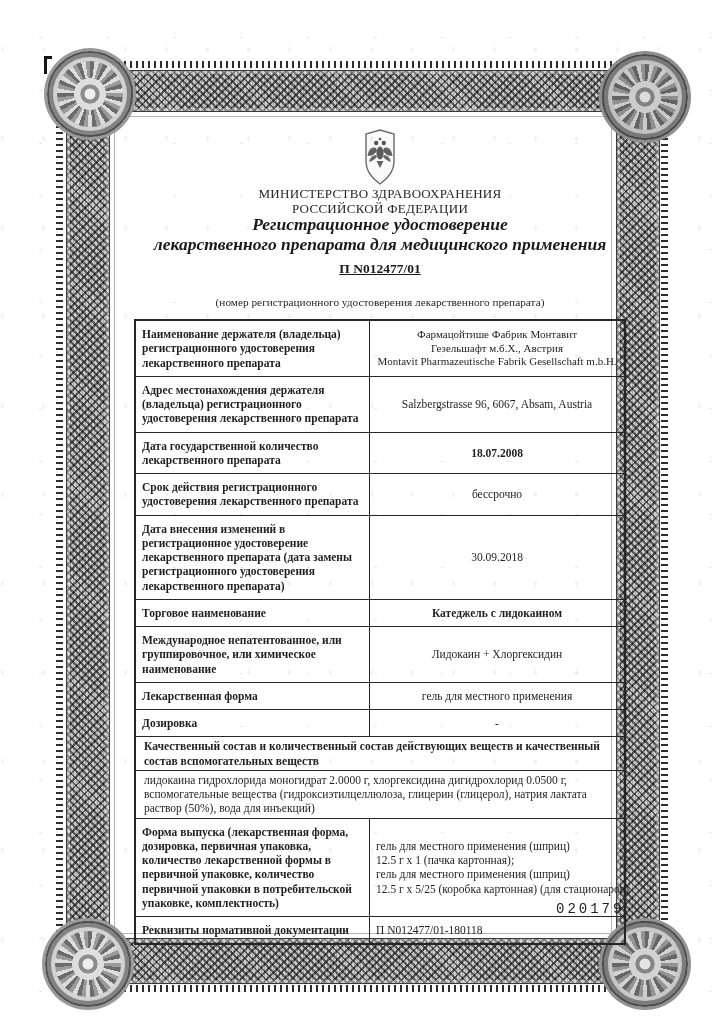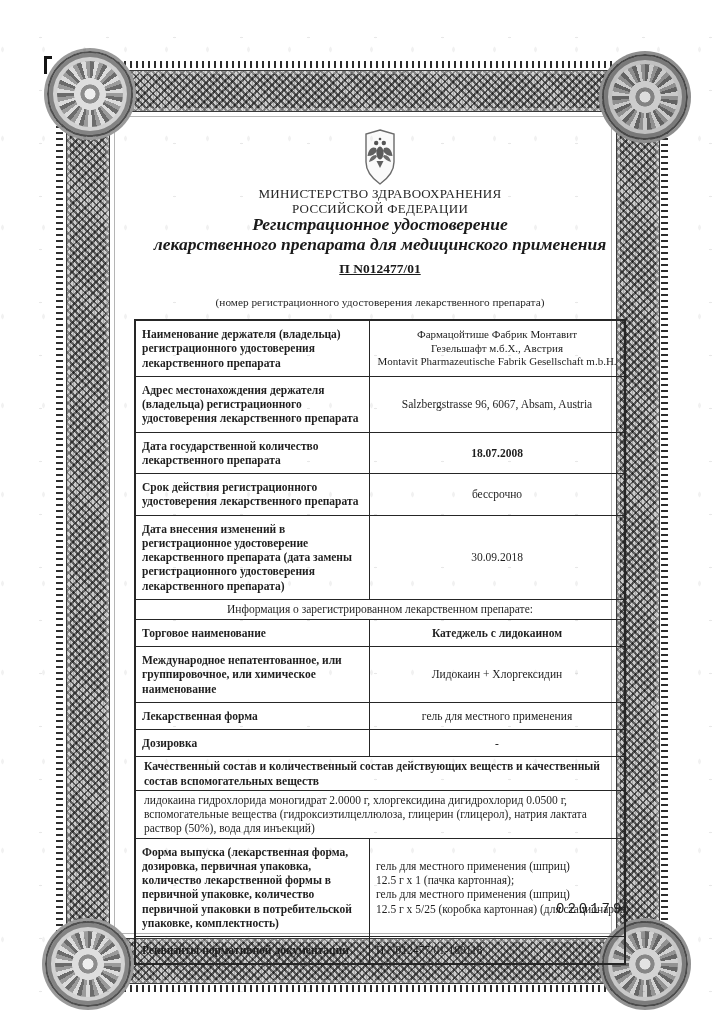--- a/index.html
+++ b/index.html
@@ -194,23 +194,20 @@
       <div class="tr" style="min-height:31px">
         <div class="td label">Срок действия регистрационного удостоверения лекарственного препарата</div>
         <div class="td value">бессрочно</div>
       </div>
 
       <div class="tr" style="min-height:60px">
         <div class="td label">Дата внесения изменений в регистрационное удостоверение лекарственного препарата (дата замены регистрационного удостоверения лекарственного препарата)</div>
         <div class="td value">30.09.2018</div>
       </div>
 
-      <div class="tr tr-full center" style="min-height:20px">
-        <div class="td-full">Информация о зарегистрированном лекарственном препарате:</div>
-      </div>
 
       <div class="tr" style="min-height:22px">
         <div class="td label">Торговое наименование</div>
         <div class="td value bold">Катеджель с лидокаином</div>
       </div>
 
       <div class="tr" style="min-height:48px">
         <div class="td label">Международное непатентованное, или группировочное, или химическое наименование</div>
         <div class="td value">Лидокаин + Хлоргексидин</div>
       </div>

